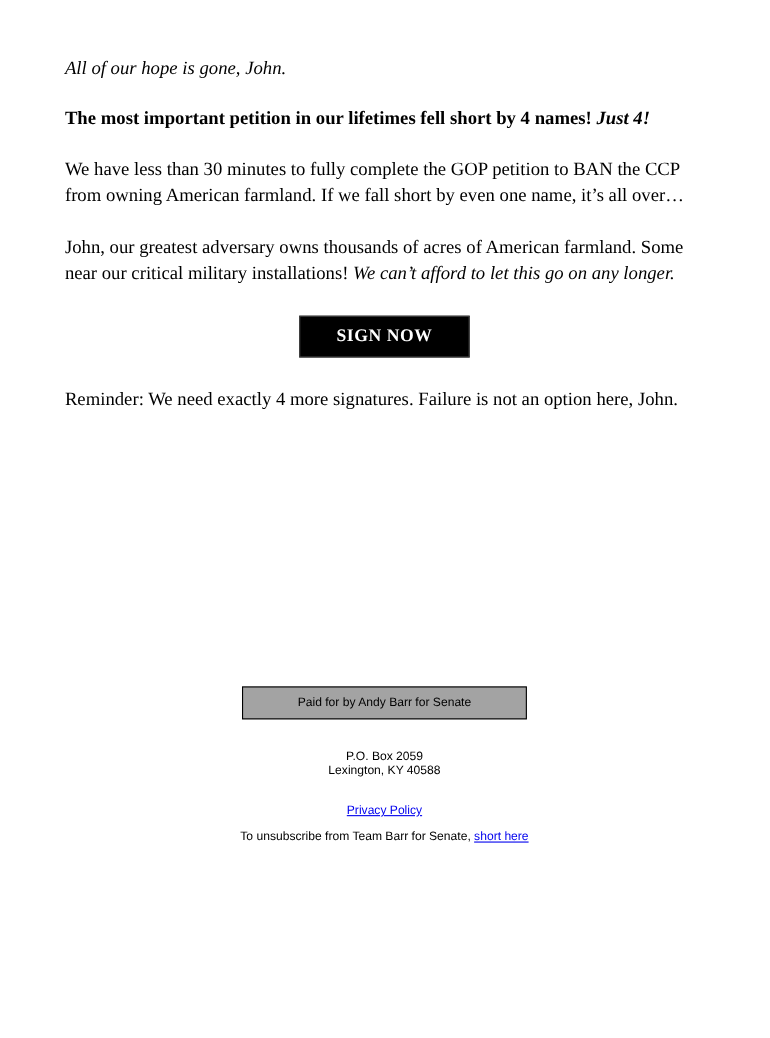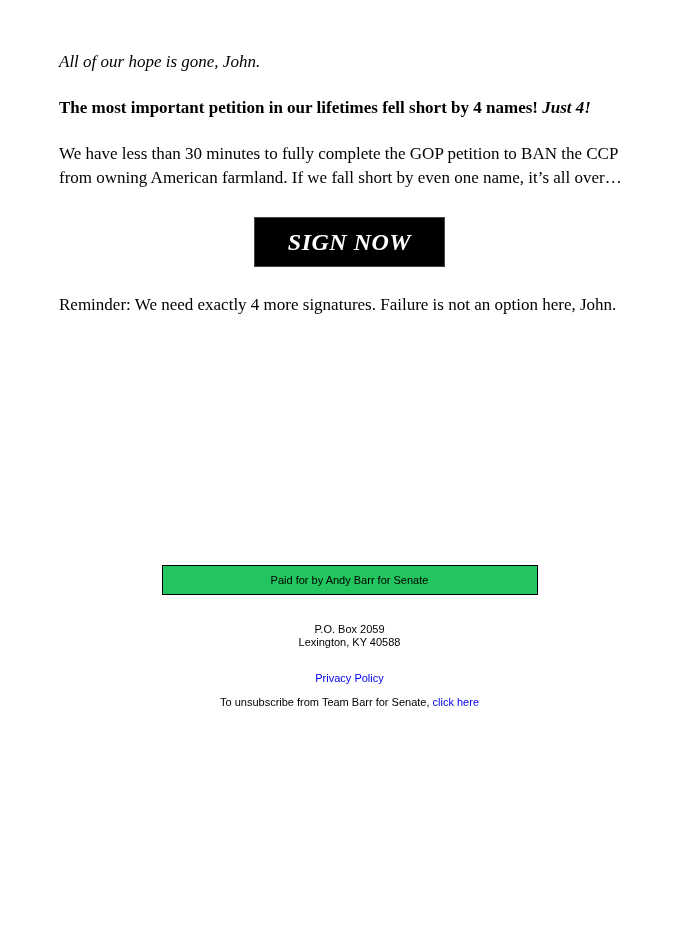--- a/index.html
+++ b/index.html
@@ -32,56 +32,56 @@
   .button-row {
     text-align: center;
     margin: 26px 0 26px 0;
   }
   .sign-btn {
     display: inline-block;
     background: #000000;
     color: #ffffff;
     font-family: "Liberation Serif", "DejaVu Serif", serif;
     font-weight: bold;
-    font-size: 24px;
+    font-size: 16px;
     letter-spacing: 0.5px;
     padding: 7px 33px;
     border: 1px solid #444444;
     text-decoration: none;
     cursor: pointer;
-    font-style: italic;
   }
   .reminder { }
   .signature {
     text-align: center;
     margin-top: 28px;
     margin-bottom: 0;
   }
   
   .footer {
     margin-top: 248px;
     font-family: "Liberation Sans", "DejaVu Sans", sans-serif;
     font-size: 11px;
     color: #000000;
     text-align: center;
   }
   .disclaimer-box {
-    width: 376px;
+    width: 259px;
     margin: 14px auto;
     border: 1px solid #000000;
     padding: 8px 4px;
-    background: #22c55e;
+    background: #a3a3a3;
   }
   .address {
     margin-top: 28px;
     line-height: 1.25;
   }
   .privacy-row { margin-top: 22px; }
   .footer a, .footer .link {
     color: #0000ee;
+    text-decoration: underline;
     cursor: pointer;
   }
   .unsub-row { margin-top: 12px; padding-bottom: 30px; }
 </style>
 </head>
 <body>
 
 <div class="email-wrap">
   <div class="email-body">
 
@@ -90,20 +90,23 @@
     </p>
 
     <p class="headline">
       <span>The most important petition in our lifetimes fell short by 4 names! </span><span class="emph">Just 4!</span>
     </p>
 
     <p>
       <span>We have less than 30 minutes to fully complete the GOP petition to BAN the CCP from owning American farmland. If we fall short by even one name, it’s all over…</span>
     </p>
 
+    <p>
+      <span>John, our greatest adversary owns thousands of acres of American farmland. Some near our critical military installations! </span><span class="ital">We can’t afford to let this go on any longer.</span>
+    </p>
 
 
     <div class="button-row">
       <a class="sign-btn">SIGN NOW</a>
     </div>
 
     <p class="reminder">
       <span>Reminder: We need exactly 4 more signatures. Failure is not an option here, John.</span>
     </p>
 
@@ -119,17 +122,17 @@
     <div class="address">
       <div>P.O. Box 2059</div>
       <div>Lexington, KY 40588</div>
     </div>
 
     <div class="privacy-row">
       <a class="link">Privacy Policy</a>
     </div>
 
     <div class="unsub-row">
-      <span>To unsubscribe from Team Barr for Senate, </span><a class="link">click here</a>
+      <span>To unsubscribe from Team Barr for Senate, </span><a class="link">short here</a>
     </div>
 
   </div>
 </div>
 
 </body></html>

